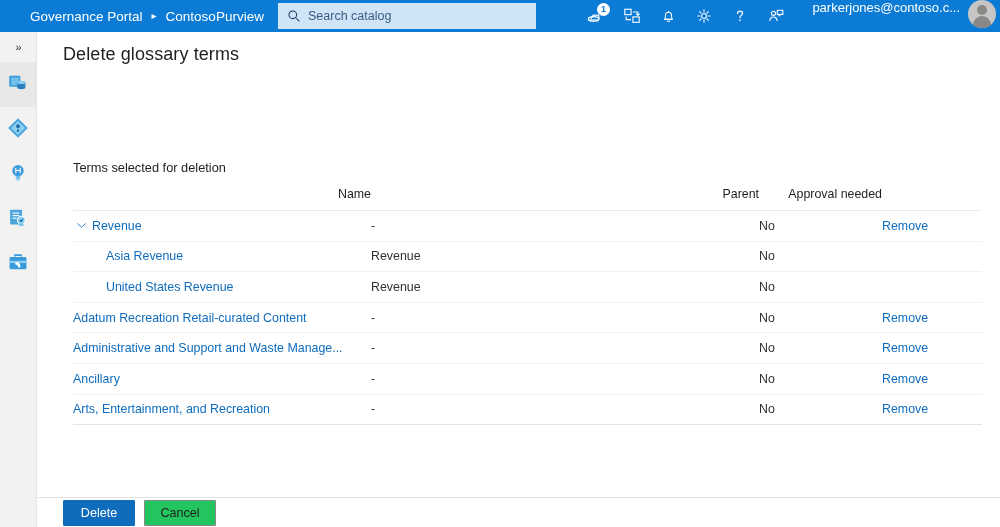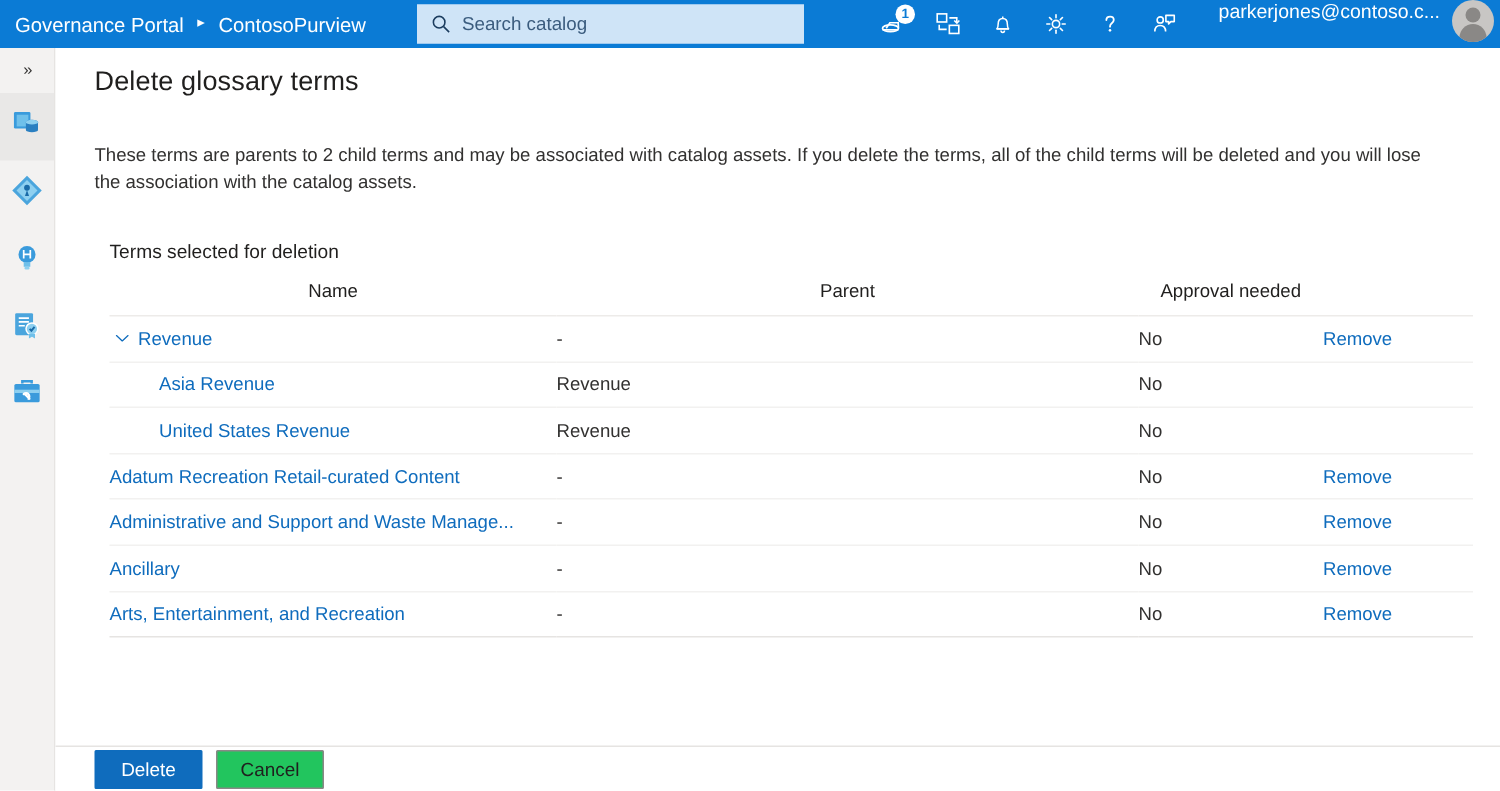--- a/index.html
+++ b/index.html
@@ -18,20 +18,21 @@
     width: 1000px; height: 32px;
     background: #0b7bd5;
     display: flex; align-items: center;
     color: #ffffff;
   }
   .brand {
     display: flex; align-items: center;
     padding-left: 10px;
     font-size: 13.5px;
     white-space: nowrap;
+    margin-left: 20px;
   }
   .brand-name { color:#ffffff; }
   .brand-sep {
     margin: 0 9px 0 9px;
     font-size: 10px;
     color: #ffffff;
     line-height: 1;
   }
   .brand-account { color:#ffffff; }
 
@@ -146,21 +147,21 @@
   }
 
   
   .tbl {
     position: absolute; left: 36px; top: 155px;
     width: 909px;
     border-collapse: collapse;
     table-layout: fixed;
   }
   .tbl th {
-    text-align: center; font-weight: normal;
+    text-align: right; font-weight: normal;
     font-size: 12.4px; color: #201f1e;
     padding: 0 0 9px 0;
     border-bottom: 1px solid #edebe9;
   }
   .tbl td {
     font-size: 12.4px; color: #323130;
     height: 30.6px;
     padding: 0;
     border-bottom: 1px solid #f2f1f0;
     vertical-align: middle;
@@ -372,21 +373,20 @@
         <path d="M10 12.4 L13.8 16.2 M9.6 12.8 a2.4 2.4 0 1 1 3.4 3.4" stroke="#ffffff" stroke-width="1.6" fill="none" stroke-linecap="round"></path>
       </svg>
     </span>
   </div>
 </div>
 
 <div class="panel">
 
   <div class="page-title">Delete glossary terms</div>
 
-  <div class="desc">These terms are parents to 2 child terms and may be associated with catalog assets. If you delete the terms, all of the child terms will be deleted and you will lose the association with the catalog assets.</div>
 
   <div class="subhead">Terms selected for deletion</div>
 
   <table class="tbl">
     <colgroup>
       <col class="col-name">
         <col class="col-parent">
         <col class="col-appr">
         <col class="col-act">
     </colgroup>

